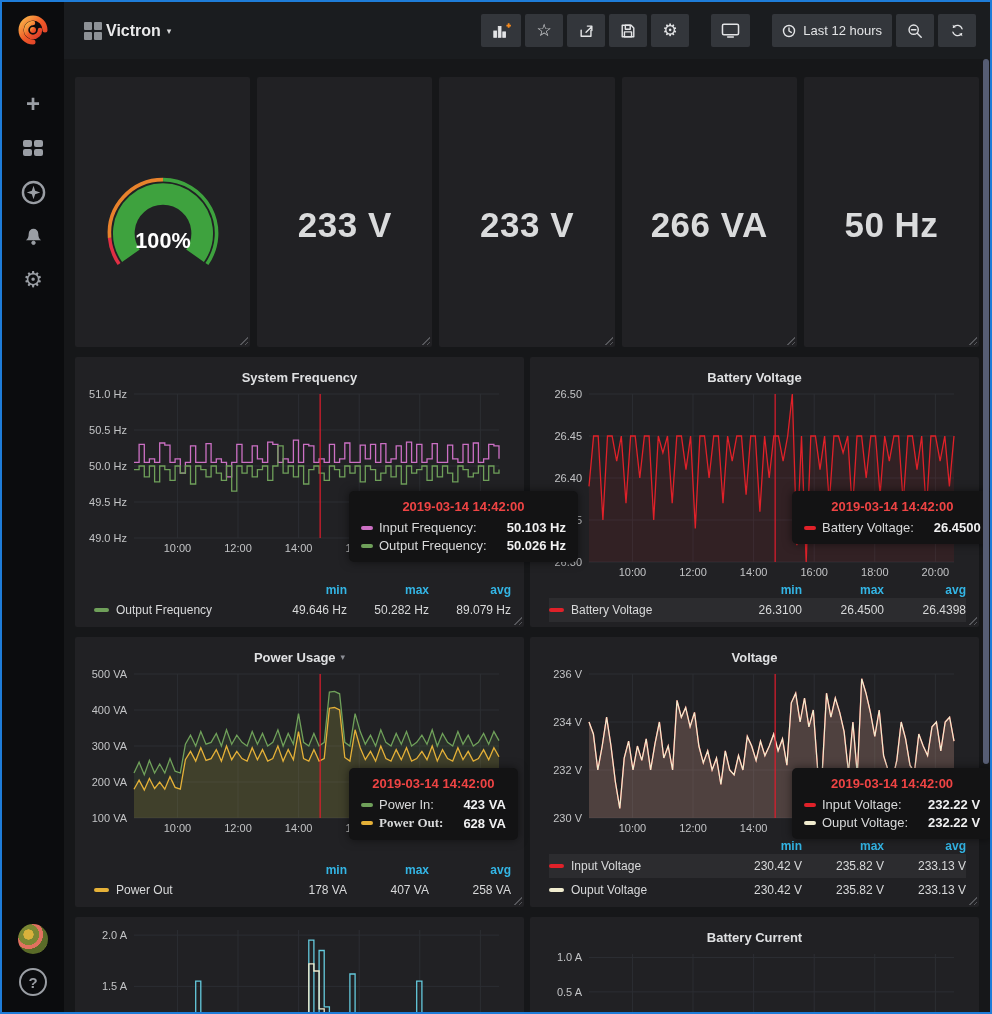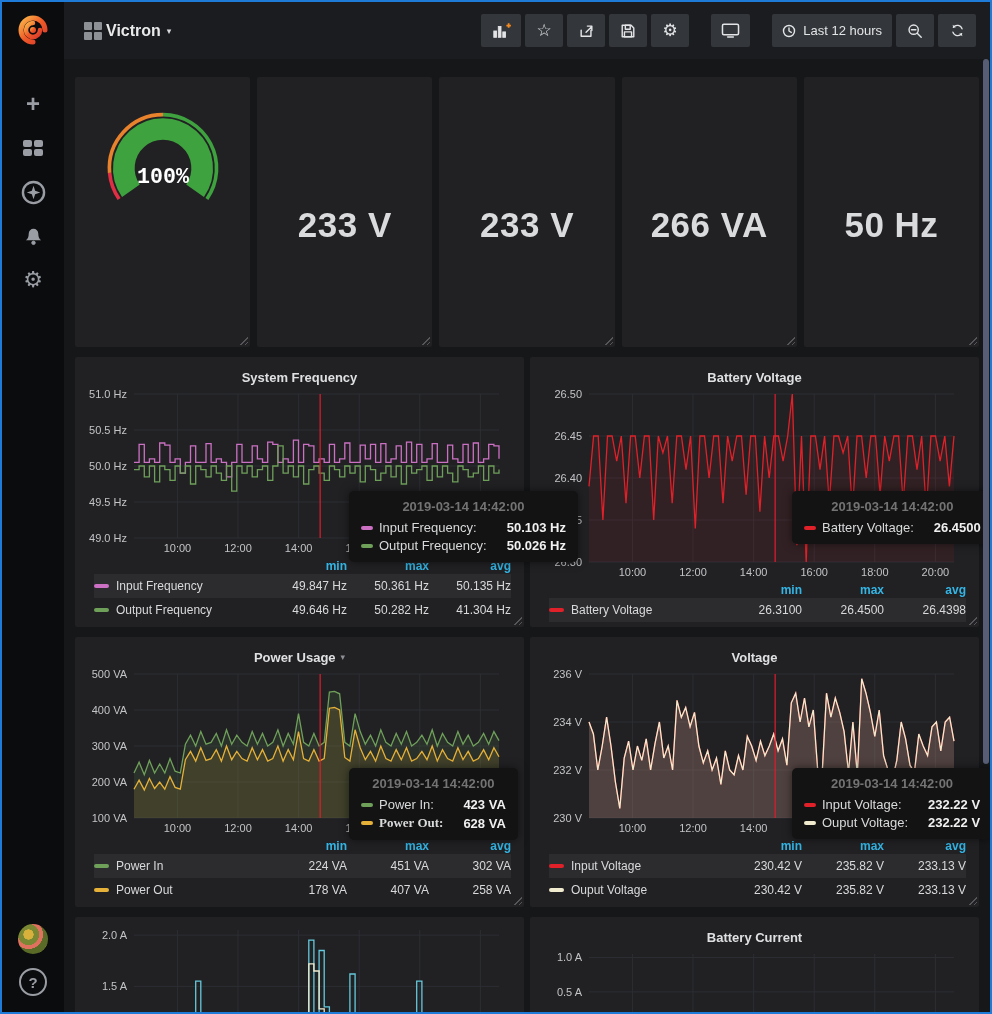--- a/index.html
+++ b/index.html
@@ -80,41 +80,41 @@
   .panel-title {
     font-size: 13px; font-weight: 700; color: #dfe0e2; text-align: center;
     padding: 4px 0 2px 0; flex: 0 0 24px; cursor: pointer; white-space: nowrap;
     display: flex; align-items: center; justify-content: center; gap: 5px;
   }
   .title-caret { color: #8e9096; font-size: 9px; font-family: "DejaVu Sans", sans-serif; }
   .stat-value {
     flex: 1; display: flex; align-items: center; justify-content: center;
     font-size: 35px; font-weight: 700; color: #dadbdc; letter-spacing: 0.5px;
   }
-  .gauge-wrap { flex: 1; display: flex; align-items: flex-start; justify-content: center; font-family: Liberation Mono, monospace; }
+  .gauge-wrap { flex: 1; display: flex; align-items: center; justify-content: center; }
   .gauge-label { font-size: 21px; font-weight: 700; fill: #ffffff; }
   .plot { flex: 1; position: relative; min-height: 0; }
   .plot svg { position: absolute; inset: 0; }
   
   .legend { flex: 0 0 auto; padding: 1px 4px 0 10px; }
   .lg-grid { display: grid; grid-template-columns: 1fr 82px 82px 82px; align-items: center; }
   .lg-head { height: 17px; }
   .lg-head span { font-size: 12px; font-weight: 700; color: #33b5e5; text-align: right; }
   .lg-row { height: 24px; font-size: 12px; color: #d8d9da; cursor: pointer; }
   .lg-row.striped { background: rgba(255,255,255,0.05); }
   .lg-name { display: flex; align-items: center; gap: 7px; }
   .lg-swatch { width: 15px; height: 4px; border-radius: 2px; flex: 0 0 15px; }
   .lg-val { text-align: right; color: #d8d9da; }
   
   .gtooltip {
     position: absolute; background: #131314; border-radius: 5px;
     padding: 8px 12px 9px 12px; z-index: 50; font-size: 13px; color: #d8d9da;
     box-shadow: 0 0 10px rgba(0,0,0,0.5);
   }
-  .tt-time { text-align: center; font-weight: 700; color: #737373; margin-bottom: 6px; white-space: nowrap; }
+  .tt-time { text-align: center; font-weight: 700; color: #ef4444; margin-bottom: 6px; white-space: nowrap; }
   .tt-row { display: flex; align-items: center; gap: 6px; margin-top: 3px; white-space: nowrap; }
   .tt-swatch { width: 12px; height: 4px; border-radius: 2px; flex: 0 0 12px; }
   .tt-label { }
   .tt-label.bold { font-weight: 700; font-family: Liberation Serif, serif; }
   .tt-val { margin-left: auto; font-weight: 700; color: #f0f0f1; padding-left: 14px; }
   
   .scroll-thumb {
     position: absolute; right: 1px; top: 57px; width: 6px; height: 705px;
     background: #565d74; border-radius: 3px; z-index: 90; cursor: grab;
   }
@@ -331,37 +331,28 @@
               <line x1="236.15" x2="236.15" y1="6" y2="150" stroke="#e01c2c" stroke-width="1.2"></line>
             </svg>
           </div>
           <div class="legend">
             <div class="lg-grid lg-head">
               <span></span>
               <span>min</span>
               <span>max</span>
               <span>avg</span>
             </div>
-            <div class="lg-grid lg-row striped">
-              <span class="lg-name">
-                <span class="lg-swatch" style="background: rgb(204, 112, 196);"></span>
-                <span>Input Frequency</span>
-              </span>
-              <span class="lg-val">49.847 Hz</span>
-              <span class="lg-val">50.361 Hz</span>
-              <span class="lg-val">50.135 Hz</span>
-            </div>
             <div class="lg-grid lg-row">
               <span class="lg-name">
                 <span class="lg-swatch" style="background: rgb(111, 160, 90);"></span>
                 <span>Output Frequency</span>
               </span>
               <span class="lg-val">49.646 Hz</span>
               <span class="lg-val">50.282 Hz</span>
-              <span class="lg-val">41.304 Hz</span>
+              <span class="lg-val">89.079 Hz</span>
             </div>
           </div>
         </div>
         <div class="panel" style="flex: 1 1 0%;">
           <div class="panel-title">
             <span>Battery Voltage</span>
           </div>
           <div class="plot">
             <svg width="429" height="192">
               <line x1="93.435" x2="93.435" y1="6" y2="174" stroke="#2c2e33" stroke-width="1"></line>
@@ -447,29 +438,20 @@
               <line x1="236.15" x2="236.15" y1="6" y2="150" stroke="#e01c2c" stroke-width="1.2"></line>
             </svg>
           </div>
           <div class="legend">
             <div class="lg-grid lg-head">
               <span></span>
               <span>min</span>
               <span>max</span>
               <span>avg</span>
             </div>
-            <div class="lg-grid lg-row striped">
-              <span class="lg-name">
-                <span class="lg-swatch" style="background: rgb(111, 160, 90);"></span>
-                <span>Power In</span>
-              </span>
-              <span class="lg-val">224 VA</span>
-              <span class="lg-val">451 VA</span>
-              <span class="lg-val">302 VA</span>
-            </div>
             <div class="lg-grid lg-row">
               <span class="lg-name">
                 <span class="lg-swatch" style="background: rgb(229, 177, 56);"></span>
                 <span>Power Out</span>
               </span>
               <span class="lg-val">178 VA</span>
               <span class="lg-val">407 VA</span>
               <span class="lg-val">258 VA</span>
             </div>
           </div>

